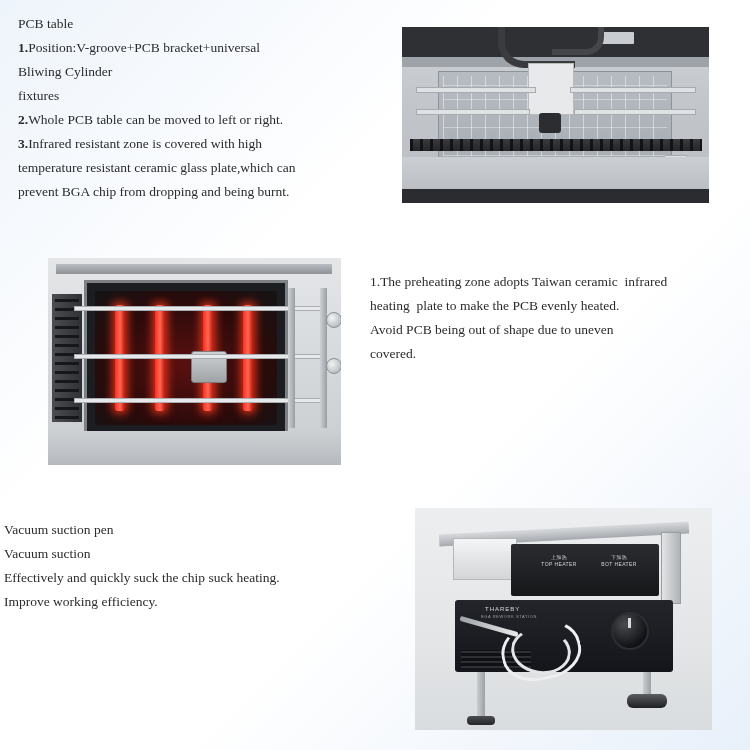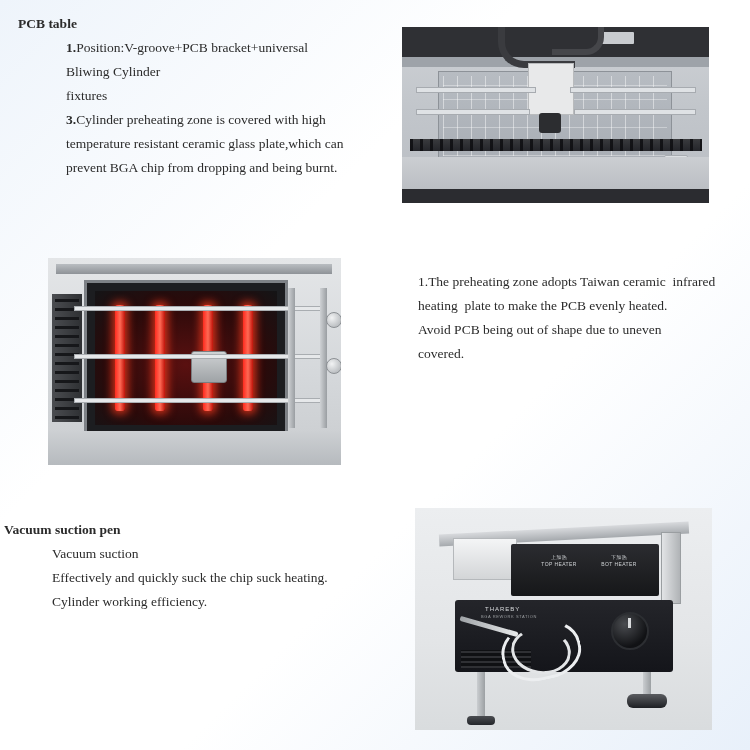--- a/index.html
+++ b/index.html
@@ -21,28 +21,27 @@
   }
 
   
   .txt-block {
     position: absolute;
     color: #2b2b2b;
     font-size: 13.5px;
     line-height: 24px;
   }
   .txt-block .hdr {
-    font-weight: bold;
+    font-weight: normal;
     font-size: 13.5px;
     display: block;
   }
   .txt-block .line {
     display: block;
     white-space: pre-wrap;
-    margin-left: 48px;
   }
   .txt-block .line b {
     font-weight: bold;
   }
 
   #block-pcb {
     left: 18px;
     top: 12px;
     width: 340px;
   }
@@ -371,21 +370,22 @@
 </head>
 <body>
 
 <div class="page">
 
   <div class="txt-block" id="block-pcb">
     <span class="hdr">PCB table</span>
     <span class="line"><b>1.</b><span>Position:V-groove+PCB bracket+universal</span></span>
     <span class="line">Bliwing Cylinder</span>
     <span class="line">fixtures</span>
-    <span class="line"><b>3.</b><span>Cylinder preheating zone is covered with high</span></span>
+    <span class="line"><b>2.</b><span>Whole PCB table can be moved to left or right.</span></span>
+    <span class="line"><b>3.</b><span>Infrared resistant zone is covered with high</span></span>
     <span class="line">temperature resistant ceramic glass plate,which can</span>
     <span class="line">prevent BGA chip from dropping and being burnt.</span>
   </div>
 
   <div class="photo" id="photo-top">
     <div class="p1-bg"></div>
     <div class="p1-top-dark"></div>
     <div class="p1-top-light"></div>
     <div class="p1-label"></div>
     <div class="p1-hose"></div>
@@ -437,21 +437,21 @@
     <span class="line">1.The preheating zone adopts Taiwan ceramic  infrared</span>
     <span class="line">heating  plate to make the PCB evenly heated.</span>
     <span class="line">Avoid PCB being out of shape due to uneven</span>
     <span class="line">covered.</span>
   </div>
 
   <div class="txt-block" id="block-vacuum">
     <span class="hdr">Vacuum suction pen</span>
     <span class="line">Vacuum suction</span>
     <span class="line">Effectively and quickly suck the chip suck heating.</span>
-    <span class="line">Cylinder working efficiency.</span>
+    <span class="line">Improve working efficiency.</span>
   </div>
 
   <div class="photo" id="photo-bot">
     <div class="p3-bg"></div>
     <div class="p3-arm"></div>
     <div class="p3-head"></div>
     <div class="p3-right-post"></div>
     <div class="p3-blackbox">
       <div class="p3-lbl" style="left:26px; top:10px; width:44px;">上加热<br>TOP HEATER</div>
       <div class="p3-lbl" style="left:86px; top:10px; width:44px;">下加热<br>BOT HEATER</div>

